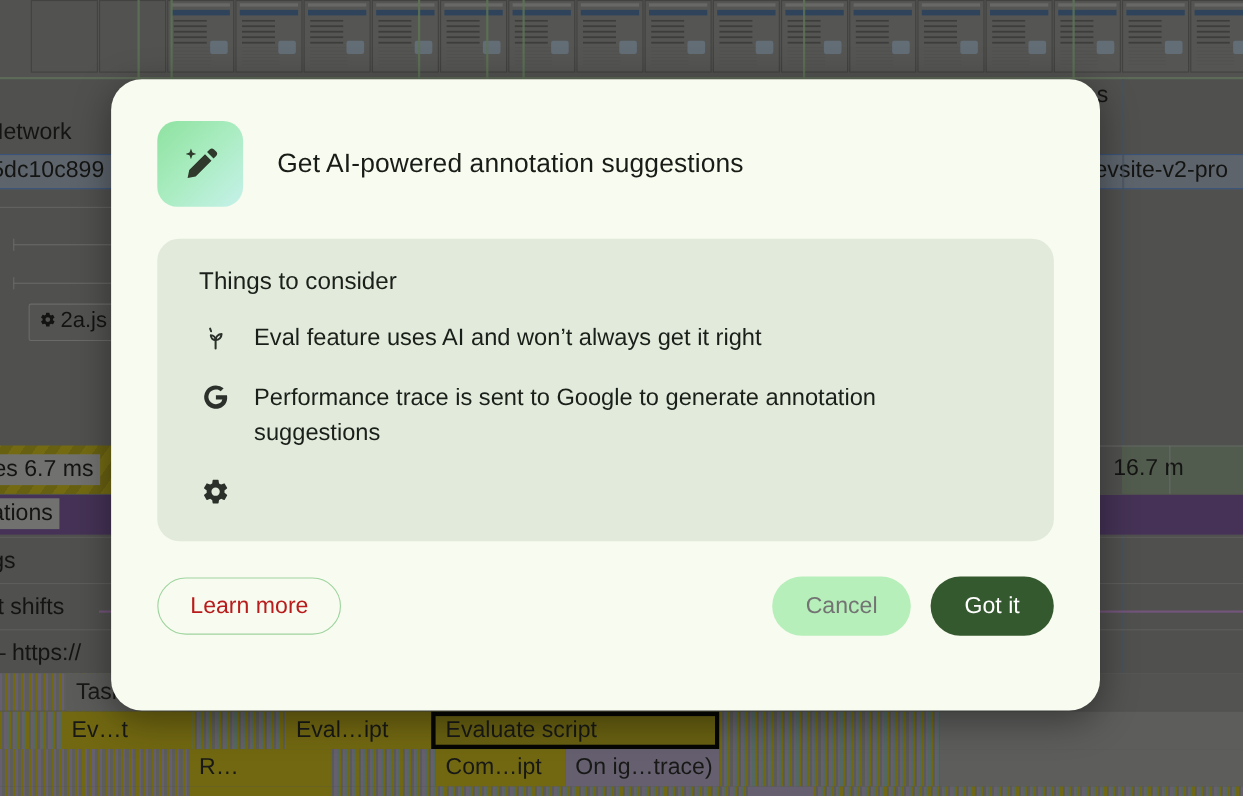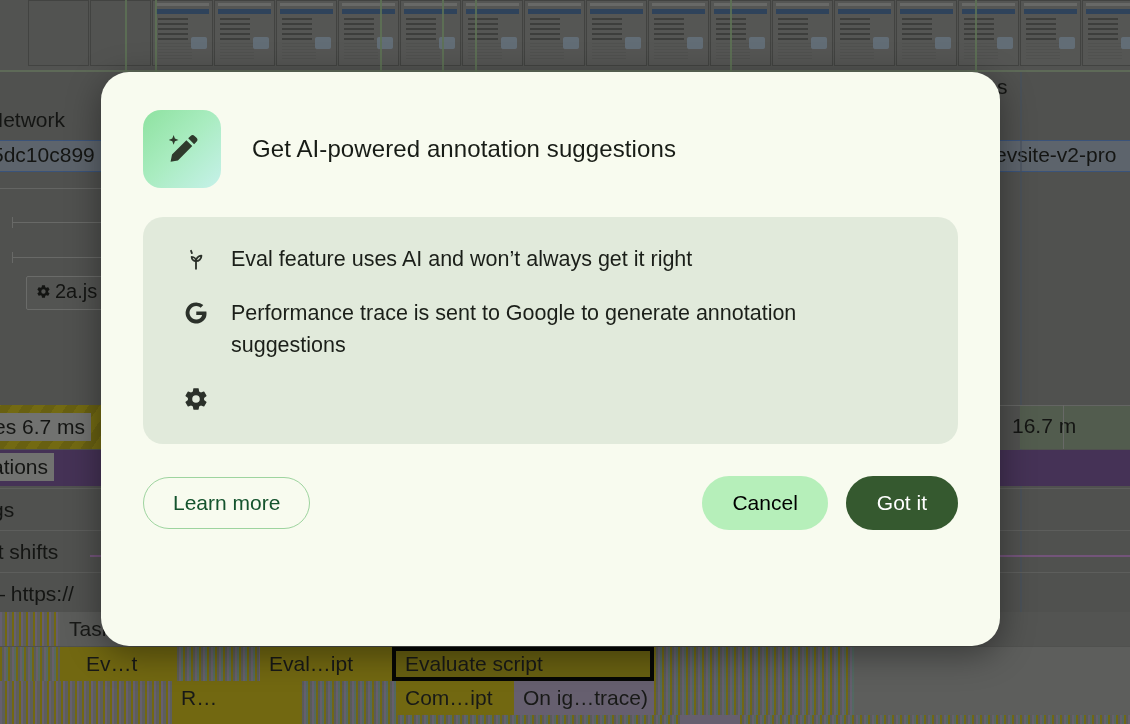--- a/index.html
+++ b/index.html
@@ -257,28 +257,28 @@
     font-family: "Liberation Sans", sans-serif;
     font-size: 21px;
     border-radius: 100px;
     cursor: pointer;
     box-sizing: border-box;
     white-space: nowrap;
   }
   .btn-learn {
     background: transparent;
     border: 1.5px solid #9ed49f;
-    color: #14532d;
+    color: #b91c1c;
     padding: 13px 29px;
   }
   .footer-right { display: flex; align-items: center; gap: 18px; }
   .btn-cancel {
     background: #b6efba;
     border: none;
-    color: #000000;
+    color: #737373;
     padding: 15px 30px;
   }
   .btn-ok {
     background: #35592f;
     border: none;
     color: #ffffff;
     padding: 15px 31px;
   }
 </style>
 </head>
@@ -463,21 +463,21 @@
         <div class="hatch-v2" style="left:0px; width:172px;"></div>
         <div class="fl-block fl-t" style="left:60px; width:240px;">
           <span>Task</span>
         </div>
         <div class="fl-block fl-t" style="left:300px; width:830px; background:#6f6f6f;"></div>
       </div>
 
       <div class="fl-row" style="top:35px;">
         <div class="fl-block fl-y" style="left:0px; width:400px;"></div>
         <div class="hatch-v" style="left:0px; width:60px;"></div>
-        <div class="fl-block fl-y" style="left:77px; width:115px;">
+        <div class="fl-block fl-y" style="left:56px; width:115px;">
           <span>Ev…t</span>
         </div>
         <div class="hatch-v" style="left:175px; width:85px;"></div>
         <div class="fl-block fl-y" style="left:260px; width:130px;">
           <span>Eval…ipt</span>
         </div>
         <div class="fl-block fl-sel" style="left:392px; width:262px;text-align:right;">
           <span>Evaluate script</span>
         </div>
         <div class="hatch-v" style="left:654px; width:200px;"></div>
@@ -518,20 +518,21 @@
       <div class="dlg-icon">
         <svg width="42" height="42" viewBox="0 0 24 24" aria-hidden="true">
           <path fill="#2f3a2c" d="M7.2 4.0 L7.95 6.05 L10.0 6.8 L7.95 7.55 L7.2 9.6 L6.45 7.55 L4.4 6.8 L6.45 6.05 Z"></path>
           <path fill="#2f3a2c" d="M16.92 4.52a1.6 1.6 0 0 1 2.26 0l1.1 1.1a1.6 1.6 0 0 1 0 2.26l-1.36 1.36-3.36-3.36zM14.5 6.95l3.36 3.36-8.2 8.2-4.2.84.84-4.2z"></path>
         </svg>
       </div>
       <div class="dlg-title">Get AI-powered annotation suggestions</div>
     </div>
 
     <div class="considerations">
+      <h2>Things to consider</h2>
       <ul class="consider-list">
 
         <li class="consider-item">
           <span class="consider-icon">
             <svg width="26" height="26" viewBox="0 0 24 24" aria-hidden="true">
               <path fill="none" stroke="#2b312a" stroke-width="1.7" stroke-linecap="round" d="M12 21v-7"></path>
               <path fill="none" stroke="#2b312a" stroke-width="1.7" stroke-linejoin="round" d="M12 14c0-2.8 2.2-5 5-5 0 2.8-2.2 5-5 5z"></path>
               <path fill="none" stroke="#2b312a" stroke-width="1.7" stroke-linejoin="round" d="M12 14c-2.2 0-4-1.8-4-4 2.2 0 4 1.8 4 4z"></path>
               <path fill="none" stroke="#2b312a" stroke-width="1.7" stroke-linecap="round" d="M8.2 6.6 7.4 4.4"></path>
             </svg>

